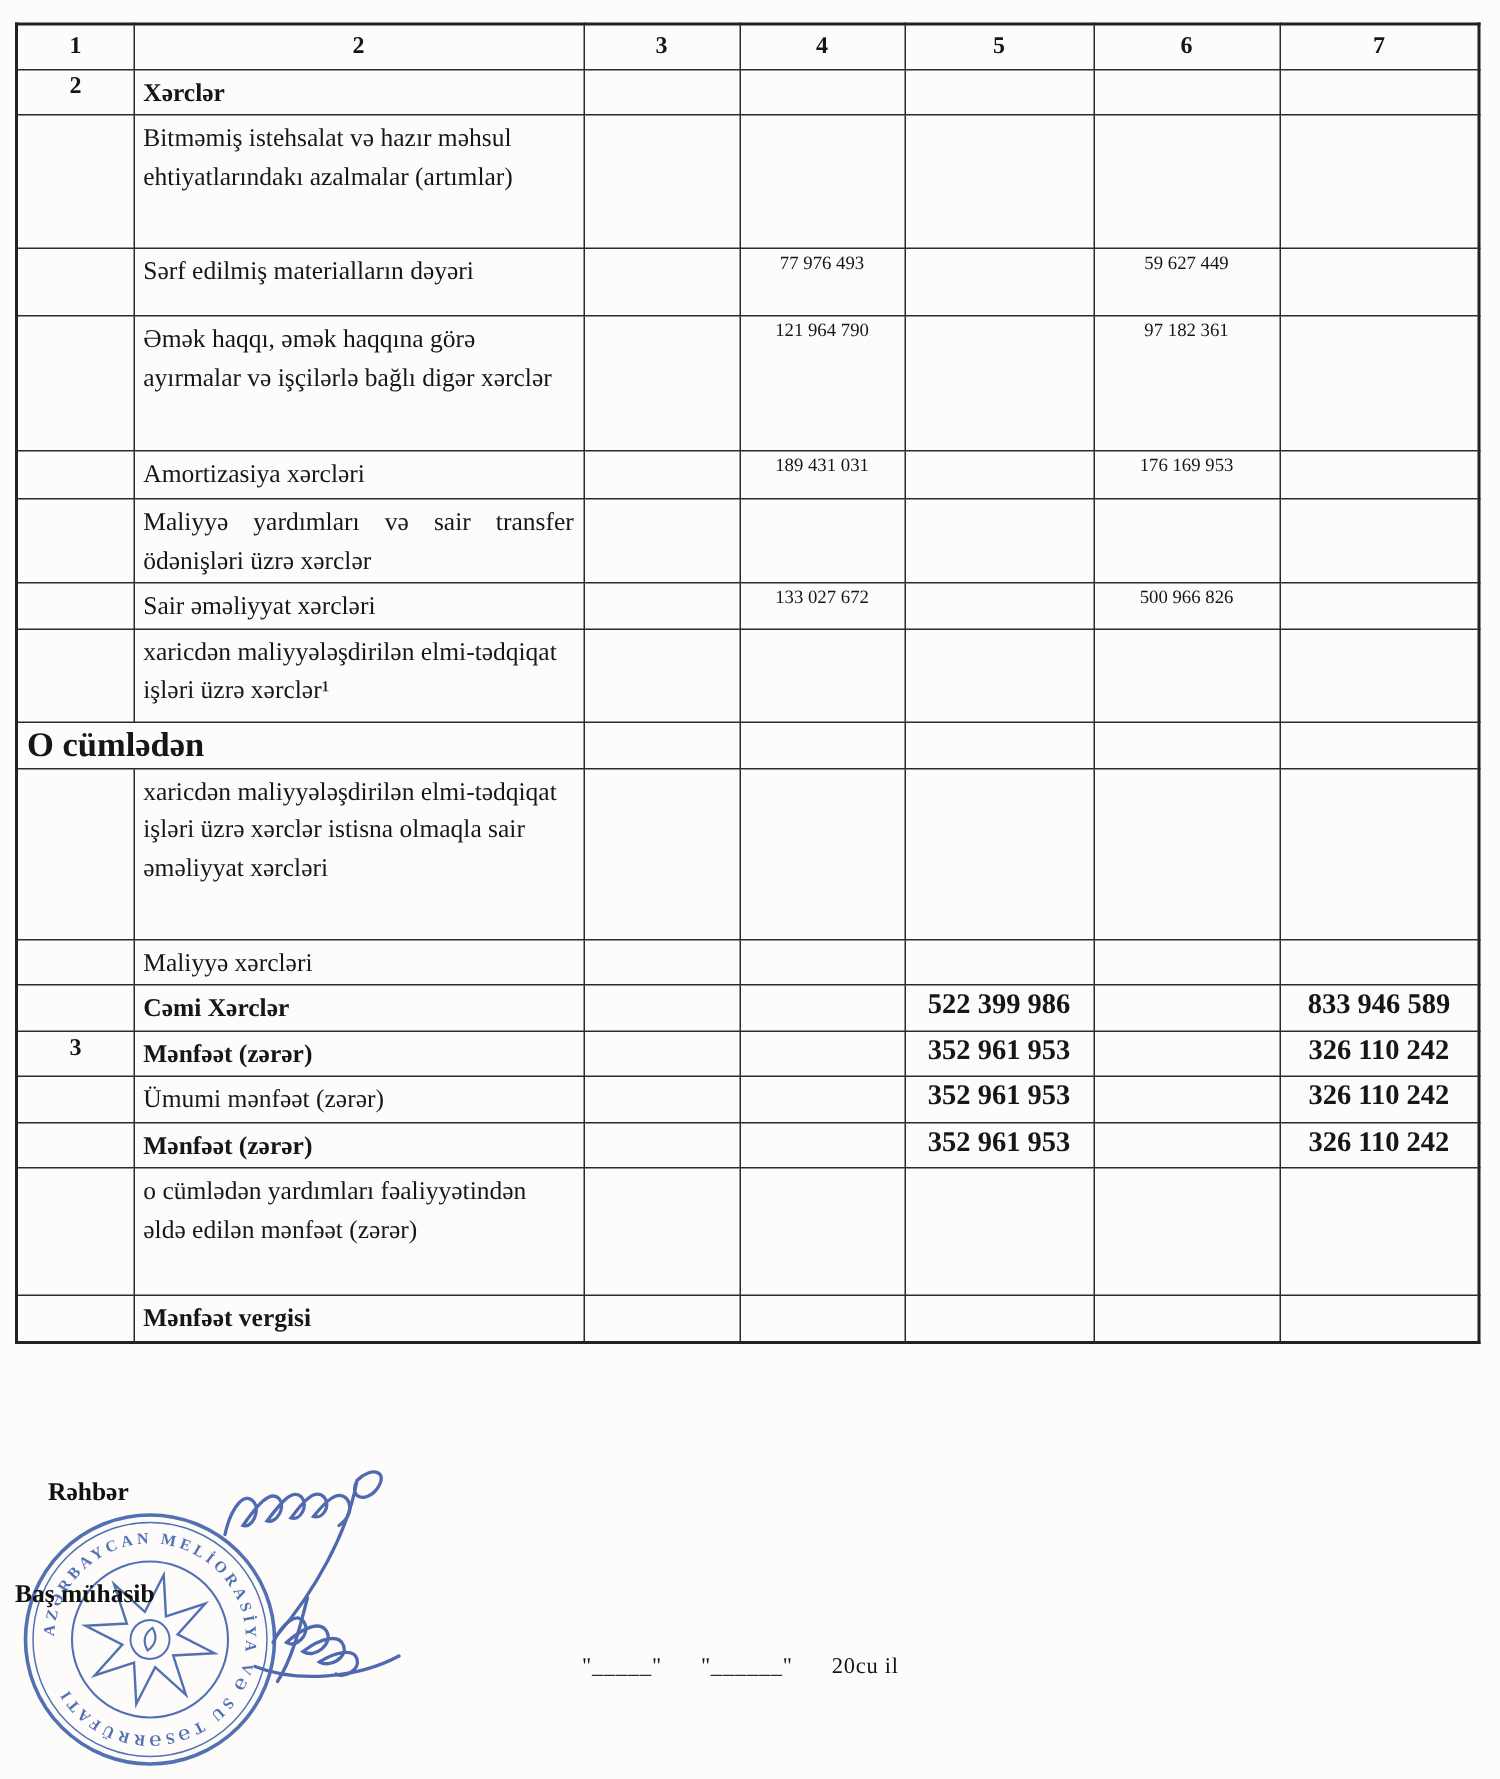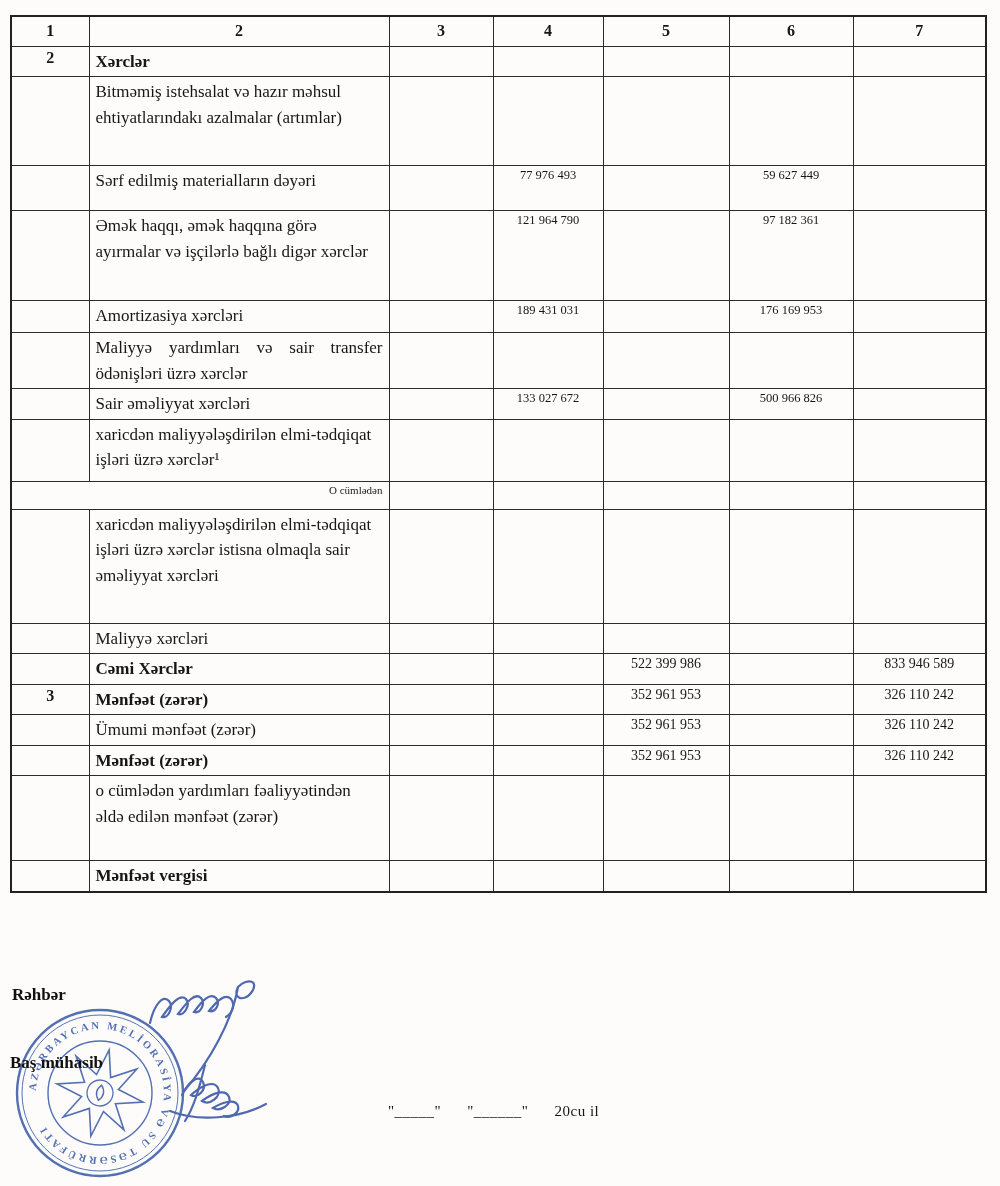--- a/index.html
+++ b/index.html
@@ -18,34 +18,34 @@
     border:1px solid #2b2b2b;
     padding:2px 6px;
     vertical-align:top;
     overflow:hidden;
   }
   .fin th{
     font-size:16px;font-weight:bold;text-align:center;vertical-align:middle;padding:4px 2px;
   }
   .cnum{text-align:center;font-weight:bold;font-size:16px;padding-top:3px;}
   .clabel{font-size:17px;line-height:1.5;padding:3px 8px 3px 8px;}
-  .span-label{font-size:11px;font-weight:normal;padding:2px 4px;text-align:right;}
+  .span-label{font-size:23px;font-weight:bold;padding:2px 4px;}
   .cval{text-align:center;vertical-align:middle;font-size:12.5px;}
-  .v57{font-weight:normal;font-size:14px;}
+  .v57{font-weight:bold;font-size:19px;}
   .bold{font-weight:bold;}
   .justify{text-align:justify;text-align-last:left;}
   tr.h28{height:28px} tr.h30{height:30px} tr.h32{height:32px} tr.h35{height:35px}
   tr.h45{height:45px} tr.h54{height:54px} tr.h55{height:55px} tr.h62{height:62px}
   tr.h85{height:85px} tr.h89{height:89px} tr.h90{height:90px} tr.h114{height:114px}
 
   .footer{position:absolute;left:0;top:977px;width:1000px;height:209px;}
   .sig-label{
     position:absolute;font-weight:bold;font-size:17px;color:#101010;z-index:3;
   }
-  .lbl-director{left:12px;top:8px;}
+  .lbl-director{left:32px;top:8px;}
   .lbl-accountant{left:10px;top:76px;}
   .stamp-svg{position:absolute;left:0;top:0;z-index:2;pointer-events:none;}
   .dateline{
     position:absolute;left:388px;top:126px;font-size:15px;color:#141414;z-index:3;
     letter-spacing:0.5px;
   }
   .dateline span{margin-right:26px;}
   .dateline .yr{margin-right:0;}
 </style>
 </head>

